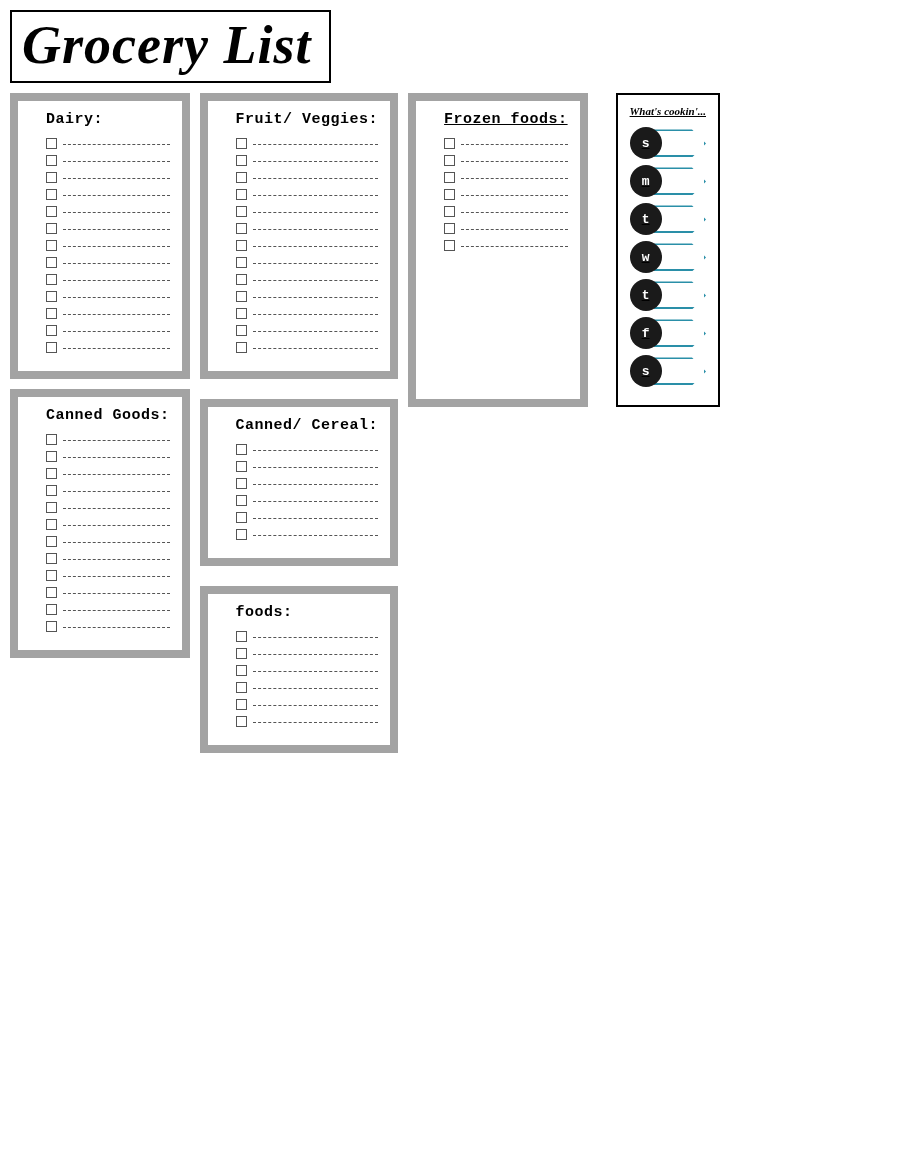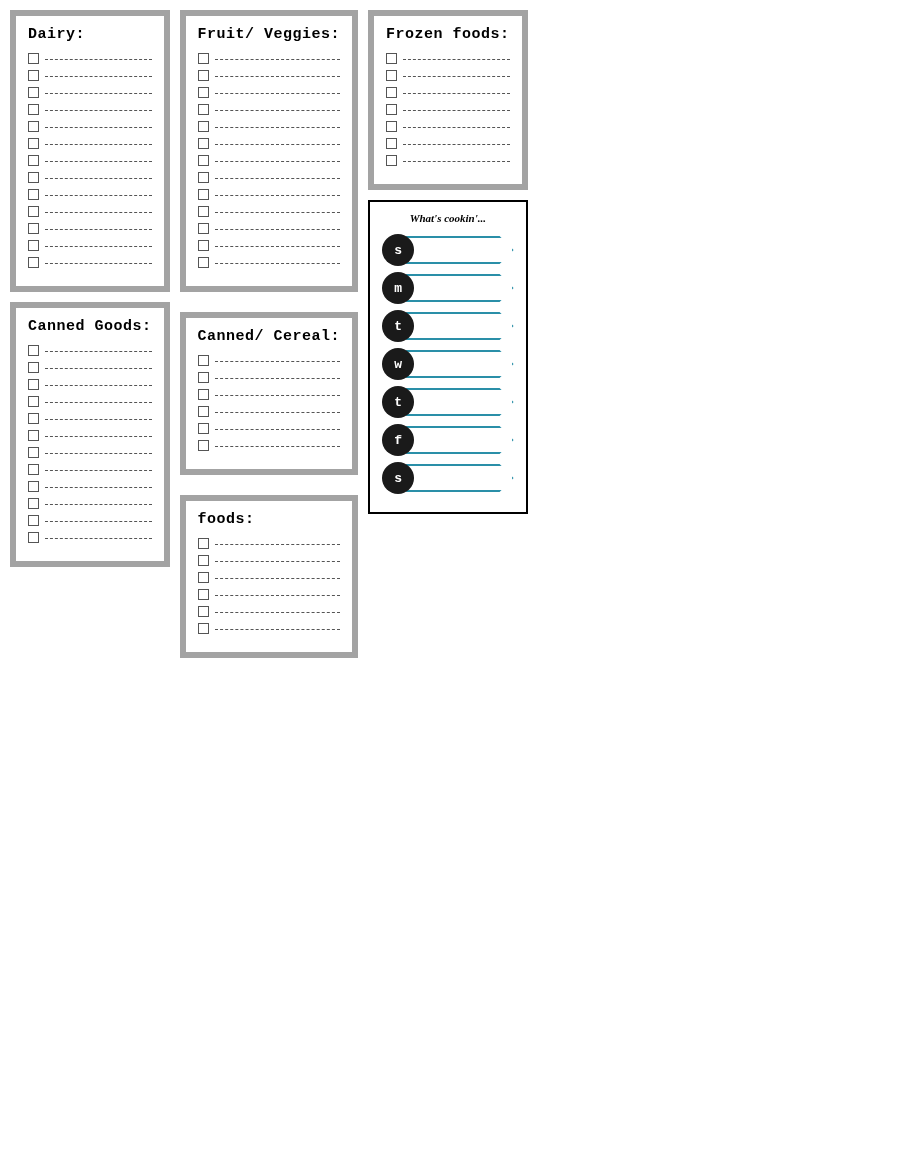--- a/index.html
+++ b/index.html
@@ -29,22 +29,22 @@
       font-family: 'Georgia', serif;
       font-style: italic;
       font-weight: bold;
       font-size: 54px;
       letter-spacing: 1px;
       line-height: 1.1;
     }
 
     
     .section {
-      border: 6px solid #a3a3a3;
-      padding: 10px 12px 12px 12px;
+      border: 8px solid #a3a3a3;
+      padding: 10px 12px 12px 28px;
     }
 
     .section-title {
       font-size: 15px;
       font-weight: bold;
       font-family: 'Courier New', Courier, monospace;
       margin-bottom: 10px;
       letter-spacing: 0.5px;
     }
 
@@ -73,22 +73,23 @@
       border-bottom: 1.5px dashed #555;
       height: 0;
       margin-top: 2px;
     }
 
     
     .right-col {
       grid-column: 3;
       grid-row: 1 / 3;
       display: flex;
-      flex-direction: column;
-      gap: 10px;
+      flex-direction: row;
+      gap: 28px;
+      text-decoration: underline;
     }
 
     
     .whats-cookin {
       border: 2px solid #000;
       padding: 10px 12px 12px 12px;
     }
 
     .whats-cookin-title {
       font-family: 'Georgia', serif;
@@ -154,20 +155,23 @@
       flex-direction: column;
       gap: 20px;
     }
   </style>
 </head>
 <body>
 
 <div class="page">
 
   
+  <div class="title-box">
+    <h1>Grocery List</h1>
+  </div>
 
   <div style="display: flex; gap: 10px; align-items: flex-start;">
 
     <div class="left-col">
 
       <div class="section">
         <div class="section-title">Dairy:</div>
         <ul class="check-list" id="dairy-list">
             <li class="check-item">
         <span class="checkbox"></span>

